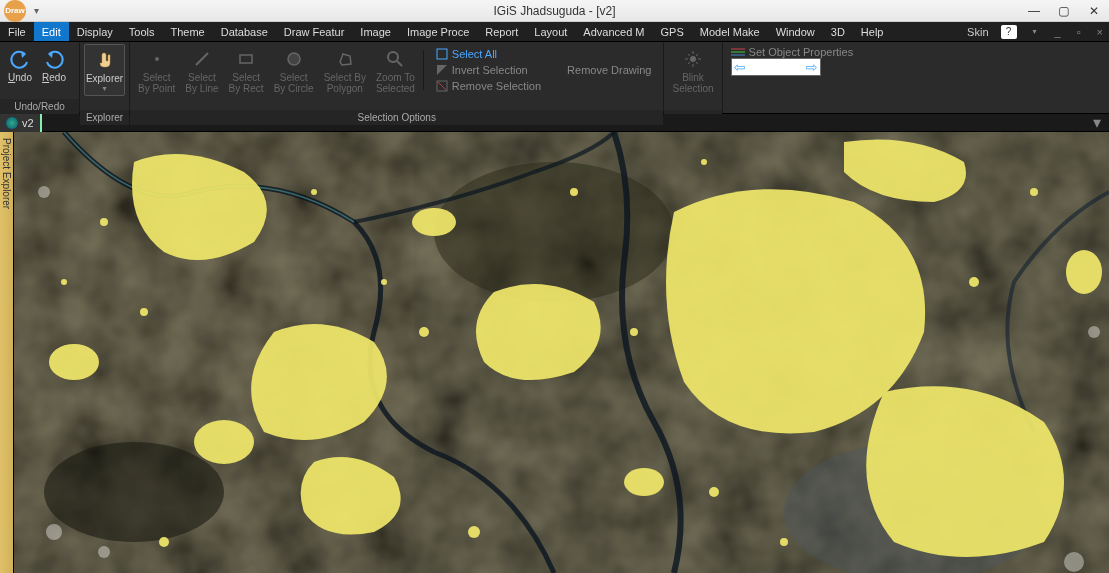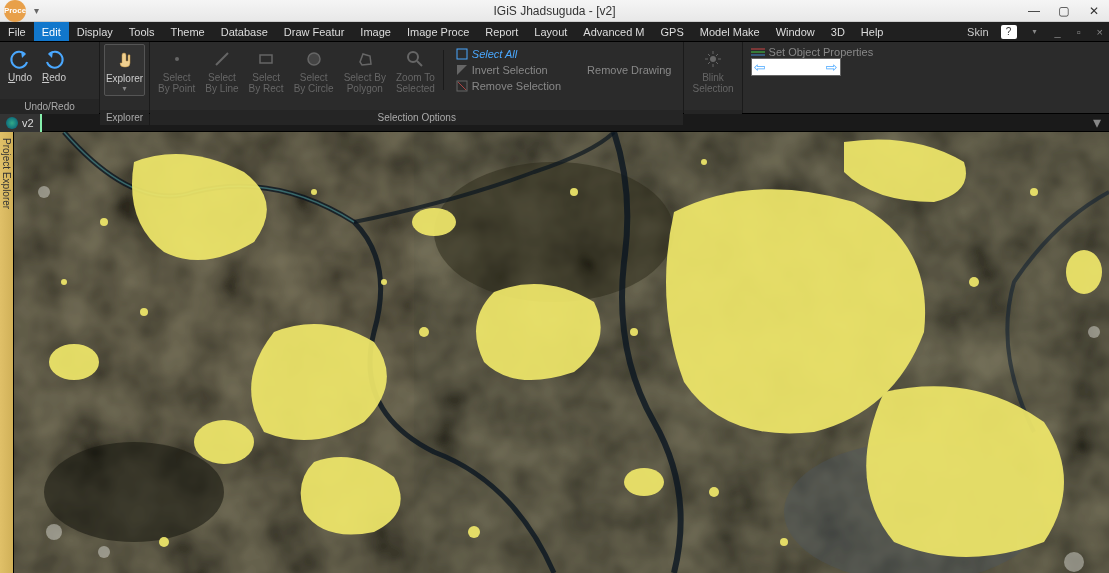--- a/index.html
+++ b/index.html
@@ -32,21 +32,21 @@
   .rib-btn { display: flex; flex-direction: column; align-items: center; justify-content: center; padding: 2px 4px; cursor: pointer; border-radius: 2px; }
   .rib-btn.small { min-width: 32px; }
   .rib-btn.medium { min-width: 40px; }
   .rib-btn .icon-area { height: 26px; display: flex; align-items: center; justify-content: center; }
   .rib-btn .label { font-size: 10px; color: #ccc; text-align: center; line-height: 11px; }
   .rib-btn.disabled .label { color: #666; }
   .rib-btn .u { text-decoration: underline; }
   
   .ribbon-options { display: flex; flex-direction: column; justify-content: flex-start; padding: 4px 8px; gap: 4px; }
   .ribbon-options .opt-row { display: flex; align-items: center; gap: 4px; font-size: 11px; color: #888; cursor: pointer; }
-  .ribbon-options .opt-row.enabled { color: #4aa8ff; font-style: italic; }
+  .ribbon-options .opt-row.enabled { color: #4aa8ff; }
   
   .setobj-group { display: flex; flex-direction: column; padding: 4px 8px; }
   .setobj-group .row { display: flex; align-items: center; gap: 4px; }
   .setobj-group .label { font-size: 11px; color: #888; }
   .setobj-group .slider-box { display: flex; align-items: center; background: #fff; border: 1px solid #666; height: 18px; width: 90px; }
   .setobj-group .sl-btn { width: 16px; height: 16px; display: flex; align-items: center; justify-content: center; color: #4aa8ff; cursor: pointer; font-size: 14px; }
   .setobj-group .sl-track { flex: 1; height: 100%; background: #fff; }
   
   
   .tabstrip { height: 18px; background: #1a1a1a; display: flex; align-items: center; border-bottom: 1px solid #000; }
@@ -62,21 +62,21 @@
   .map-view { flex: 1; position: relative; overflow: hidden; background: #3a3a2a; }
   .map-canvas { width: 100%; height: 100%; }
   
   
   svg { display: block; }
 </style>
 </head>
 <body>
 
 <div class="titlebar">
-  <div class="logo">Proce</div>
+  <div class="logo">Draw</div>
   <div class="dropdown-arrow">▾</div>
   <div class="title">IGiS Jhadsuguda - [v2]</div>
   <div class="win-controls">
     <div class="win-btn">—</div>
     <div class="win-btn">▢</div>
     <div class="win-btn">✕</div>
   </div>
 </div>
 
 <div class="menubar">
@@ -102,21 +102,21 @@
     <div class="help-box">?</div>
     <span class="arrow-down">▾</span>
     <span class="mini-btn">_</span>
     <span class="mini-btn">▫</span>
     <span class="mini-btn">×</span>
   </div>
 </div>
 
 <div class="ribbon">
 
-  <div class="ribbon-group" style="width:100px">
+  <div class="ribbon-group" style="width:80px">
     <div class="tools">
       <div class="rib-btn small">
         <div class="icon-area">
             <svg width="22" height="22">
               <path d="M16 6 A8 8 0 1 0 18 14" stroke="#4aa8ff" stroke-width="2" fill="none"></path>
               <path d="M12 3 L17 6 L13 10 Z" fill="#4aa8ff"></path>
             </svg>
           </div>
         <div class="label"><span class="u">U</span>ndo</div>
       </div>

